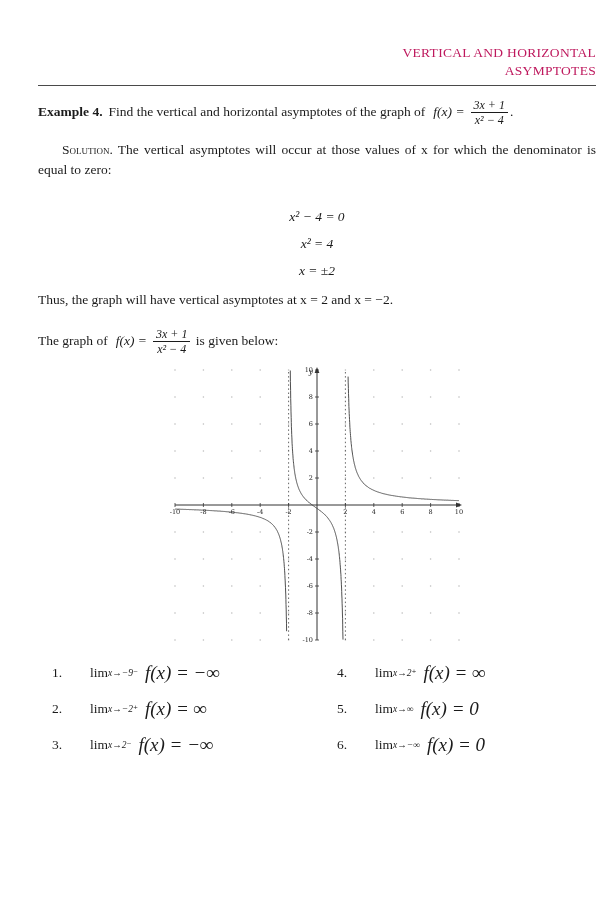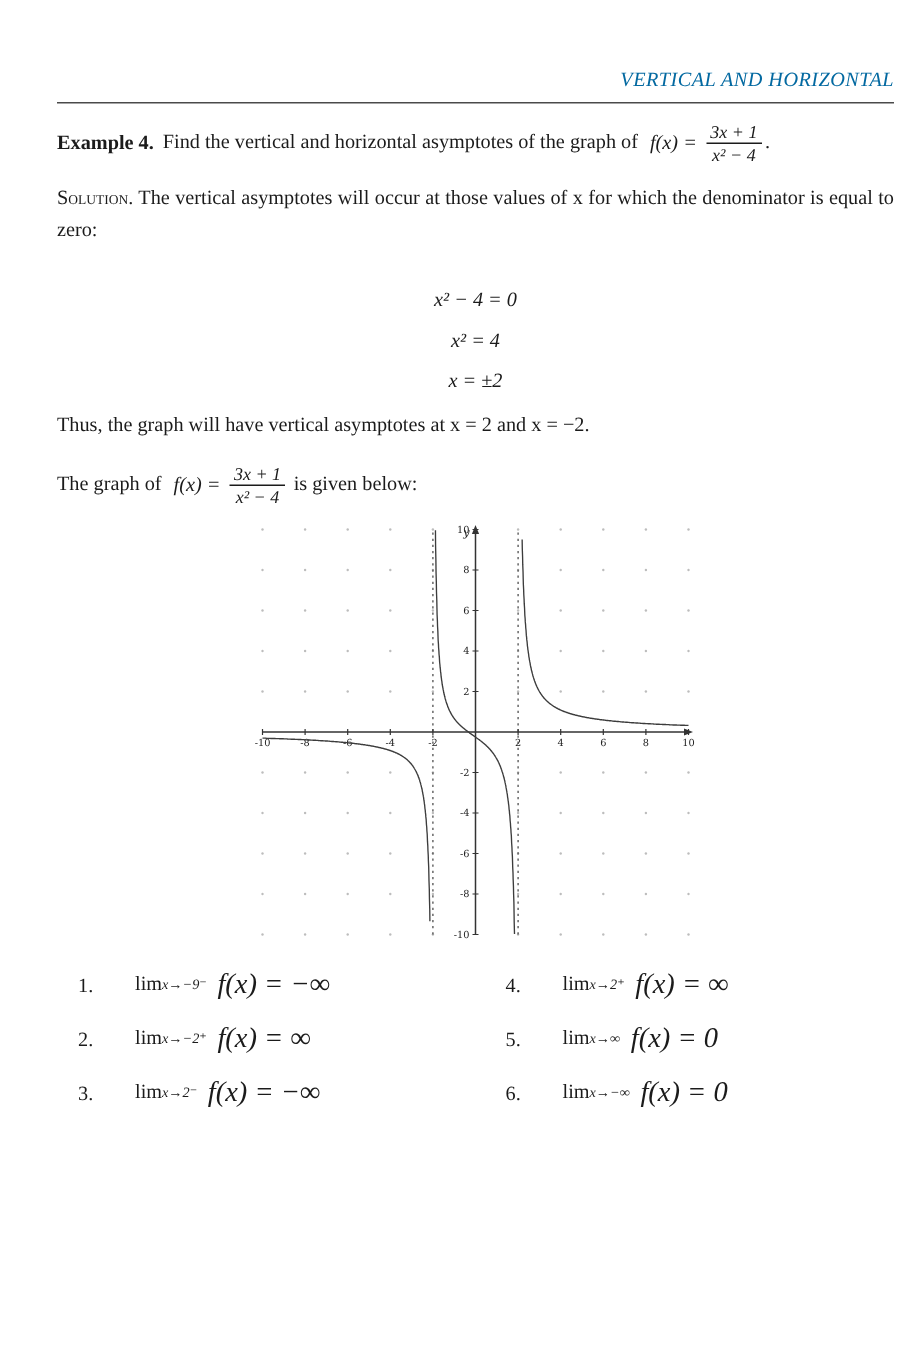--- a/index.html
+++ b/index.html
@@ -3,27 +3,27 @@
 <meta charset="utf-8">
 <style>
   html,body{margin:0;padding:0;background:#ffffff;}
   .page{
     width:616px;height:903px;box-sizing:border-box;
     padding:44px 20px 0 38px;
     background:#ffffff;color:#1b1b1b;
     font-family:"Liberation Serif","DejaVu Serif",serif;
     overflow:hidden;
   }
-  .header{text-align:right;font-style:italic;font-size:13.5px;line-height:1.3;letter-spacing:0.3px;color:#0369a1;}
+  .header{text-align:right;font-size:13.5px;line-height:1.3;letter-spacing:0.3px;color:#be185d;}
   .rule{border-top:1.5px solid #4a4a4a;margin-top:6px;}
   .para{font-size:13.5px;line-height:1.5;margin:0;text-align:justify;}
   .example{margin-top:12px;text-align:left;}
   .exlabel{font-weight:bold;margin-right:6px;}
   .solution{margin-top:12px;}
-  .smallcaps{font-variant:small-caps;}
+  .smallcaps{font-variant:small-caps;margin-left:24px;}
   .math{font-style:italic;}
   .fx{margin-left:8px;margin-right:4px;}
   .frac{display:inline-block;vertical-align:middle;text-align:center;font-size:12px;line-height:1.2;margin:0 2px;}
   .frac .num{display:block;padding:0 3px;}
   .frac .den{display:block;border-top:1px solid #1b1b1b;padding:0 3px;}
   .equations{text-align:center;margin:29px 0 2px 0;}
   .eq{font-size:13.5px;margin-bottom:11px;}
   .thus{margin-top:8px;text-align:left;}
   .horiz{margin-top:14px;}
   .graphintro{margin-top:16px;text-align:left;}
@@ -38,20 +38,21 @@
   .lim-sub{font-size:9.5px;line-height:1;margin-top:1px;}
   .lim-rhs{font-size:19px;}
 </style>
 </head>
 <body>
 
 <div class="page">
 
   <div class="header">
     <div>VERTICAL AND HORIZONTAL</div>
+    <div>ASYMPTOTES</div>
   </div>
   <div class="rule"></div>
 
   <p class="para example">
     <b class="exlabel">Example 4.</b><span>Find the vertical and horizontal asymptotes of the graph of</span><span class="math fx">f(x) =</span><span class="frac math"><span class="num">3x + 1</span><span class="den">x² − 4</span></span><span>.</span>
   </p>
 
   <p class="para solution">
     <span class="smallcaps">Solution.</span>
     <span>The vertical asymptotes will occur at those values of x for which the denominator is equal to zero:</span>

